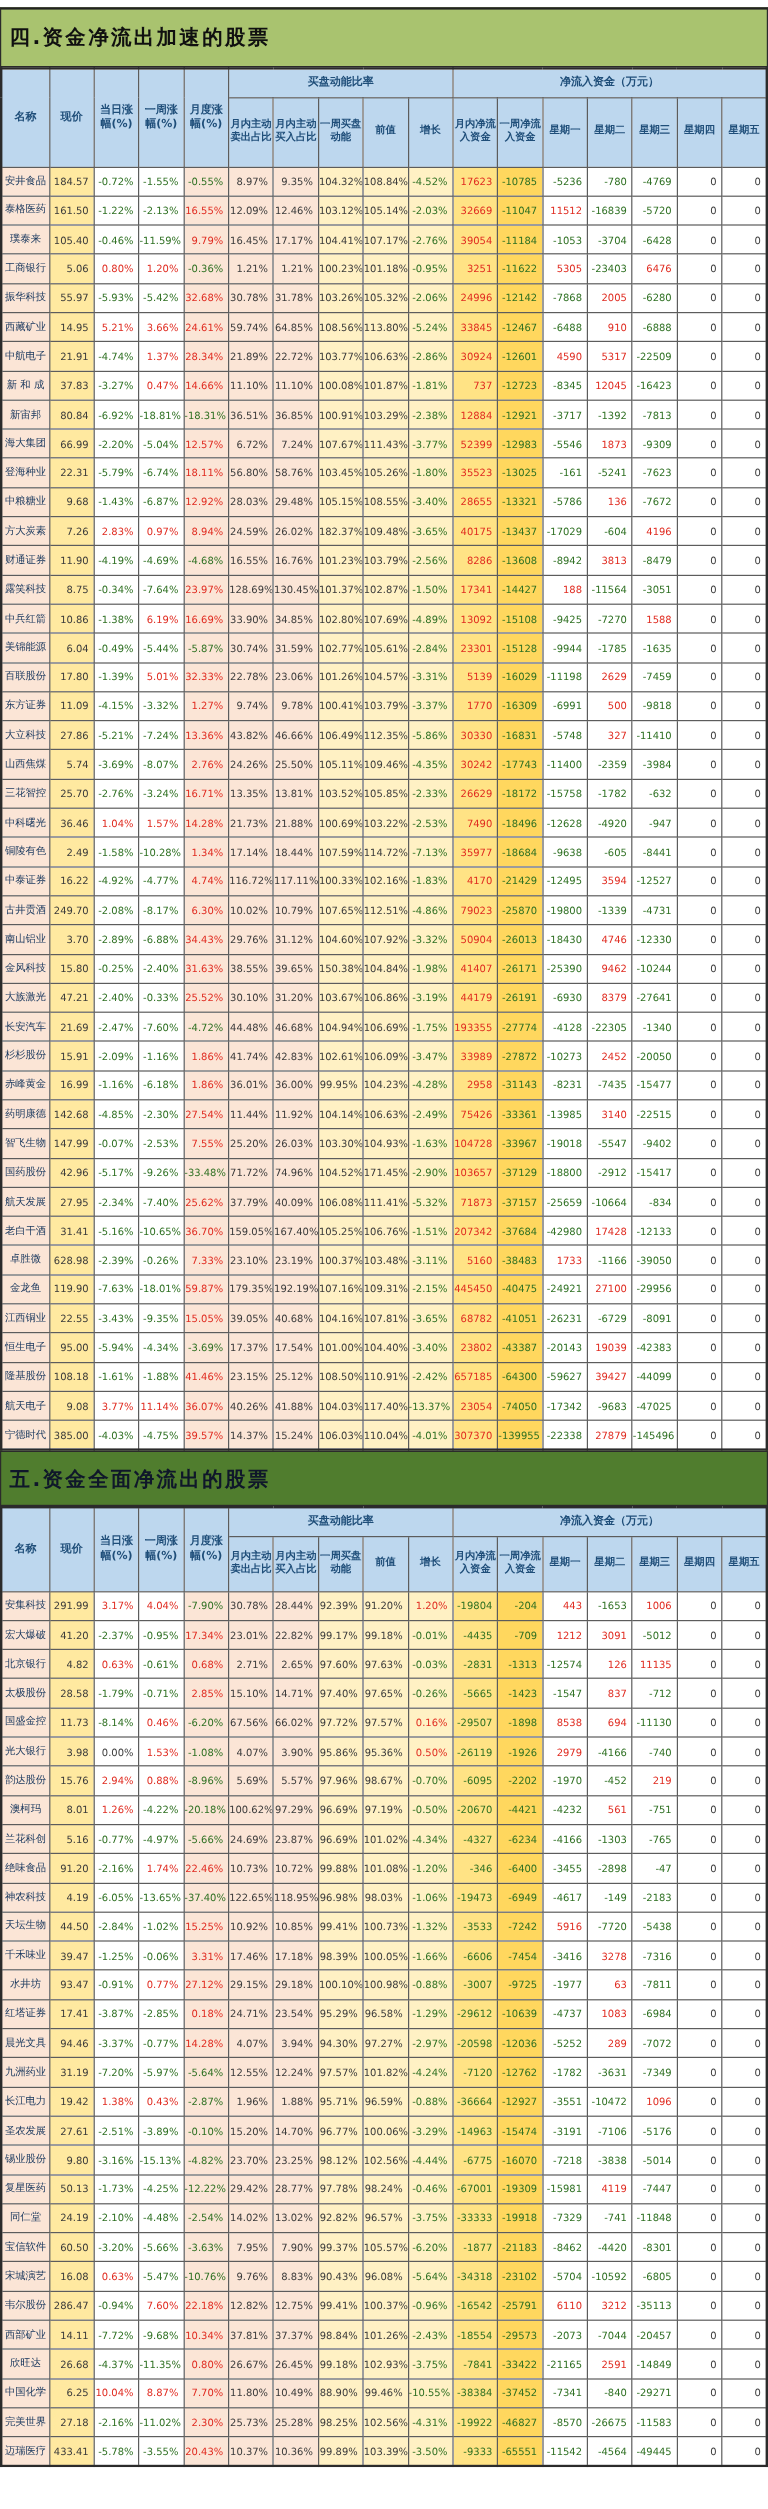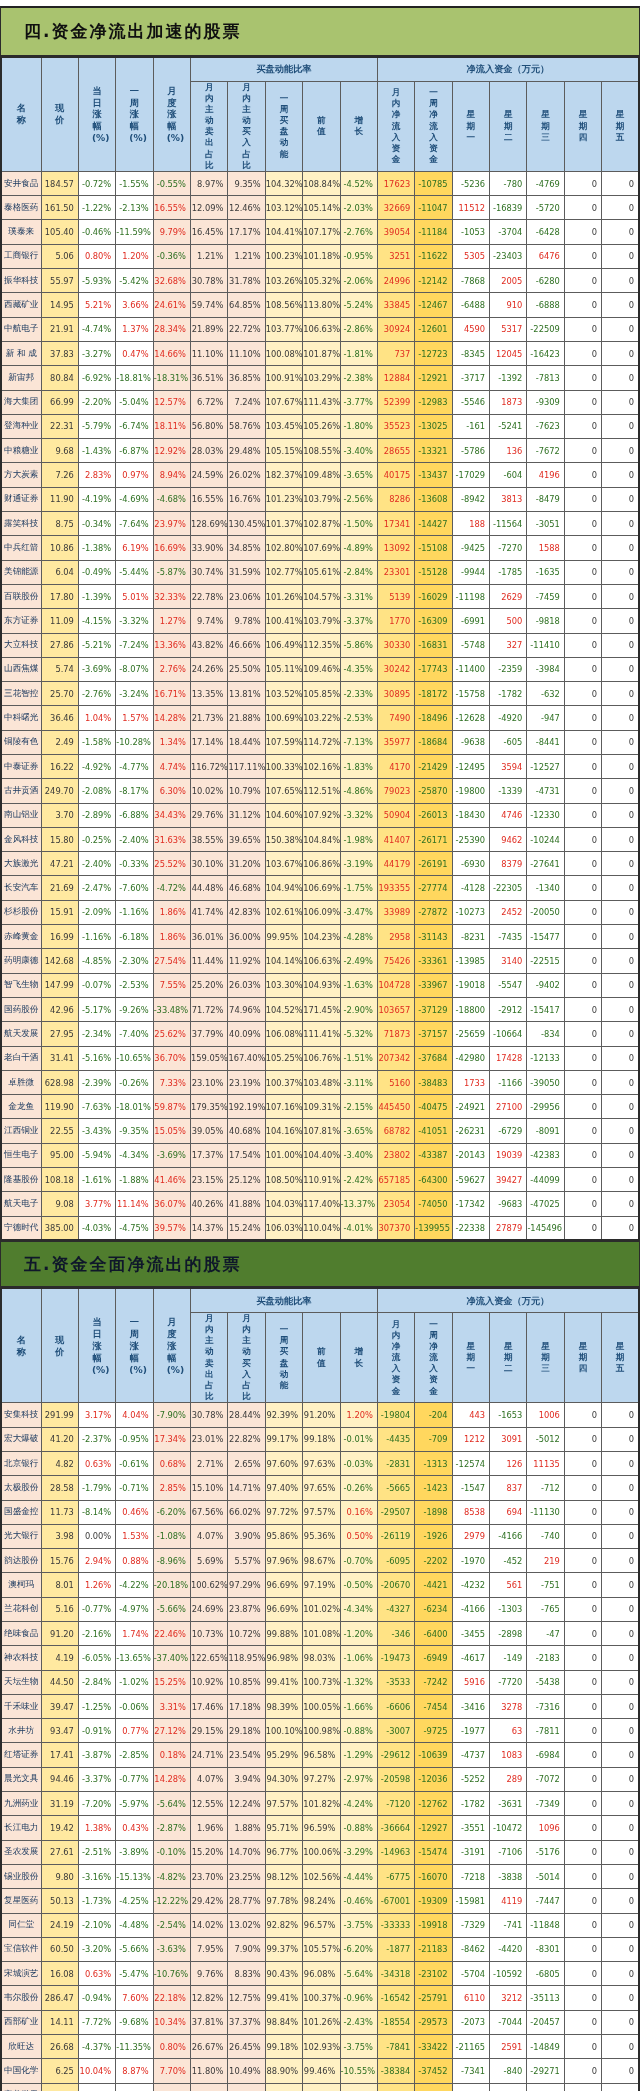--- a/index.html
+++ b/index.html
@@ -1,30 +1,30 @@
 <!DOCTYPE html>
 <html><head>
 <meta charset="utf-8">
 <style>
   html,body{margin:0;padding:0;background:#ffffff;}
   .canvas{width:640px;font-family:"DejaVu Sans",sans-serif;}
   .top-strip{height:6px;background:#fff;}
   .bottom-strip{height:30px;background:#fff;}
 
-  .banner{display:flex;align-items:center;padding-left:23px;font-weight:bold;
+  .banner{display:flex;align-items:center;padding-left:7px;font-weight:bold;
           font-size:17px;letter-spacing:2px;border:1px solid #2b2b2b;box-sizing:border-box;}
   .sec-0 .banner{background:#a9c36f;color:#101010;height:50px;border-top:2px solid #222;}
   .sec-1 .banner{background:#507d2e;color:#0f172a;height:46px;}
 
   table{border-collapse:collapse;table-layout:fixed;width:640px;border:2px solid #2b2b2b;}
   th,td{border:1px solid #5c5c5c;padding:0;overflow:hidden;box-sizing:border-box;}
 
   thead th{background:#bdd7ee;color:#1f4e79;font-weight:bold;font-size:8.6px;
            line-height:1.3;text-align:center;white-space:normal;word-break:break-all;
-           padding:0 13px;margin-top:12px;}
+           padding:0 0;margin-top:12px;}
   tr.group-row th{height:24px;font-size:9.2px;}
   .sec-0 tr.sub-row th{height:58px;}
   .sec-1 tr.sub-row th{height:46px;}
 
   tbody tr{height:24.3px;}
   td{font-size:8.3px;white-space:nowrap;color:#3d3d3d;}
   td.num{text-align:right;padding-right:4px;}
   td.name{text-align:center;color:#17365d;font-size:8.6px;}
 
   td.pos{color:#e02b20;}
@@ -480,21 +480,21 @@
             <td class="name bg-pink">三花智控</td>
             <td class="num bg-gold1 plain">25.70</td>
             <td class="num neg">-2.76%</td>
             <td class="num neg">-3.24%</td>
             <td class="num bg-pink pos">16.71%</td>
             <td class="num bg-pink plain">13.35%</td>
             <td class="num bg-pink no-left plain">13.81%</td>
             <td class="num bg-cream plain">103.52%</td>
             <td class="num bg-cream no-left plain">105.85%</td>
             <td class="num bg-cream no-left neg">-2.33%</td>
-            <td class="num bg-gold2 pos">30895</td>
+            <td class="num bg-gold2 pos">26629</td>
             <td class="num bg-gold3 neg">-18172</td>
             <td class="num neg">-15758</td>
             <td class="num neg">-1782</td>
             <td class="num neg">-632</td>
             <td class="num flat">0</td>
             <td class="num flat">0</td>
           </tr>
           <tr>
             <td class="name bg-pink">中科曙光</td>
             <td class="num bg-gold1 plain">36.46</td>

